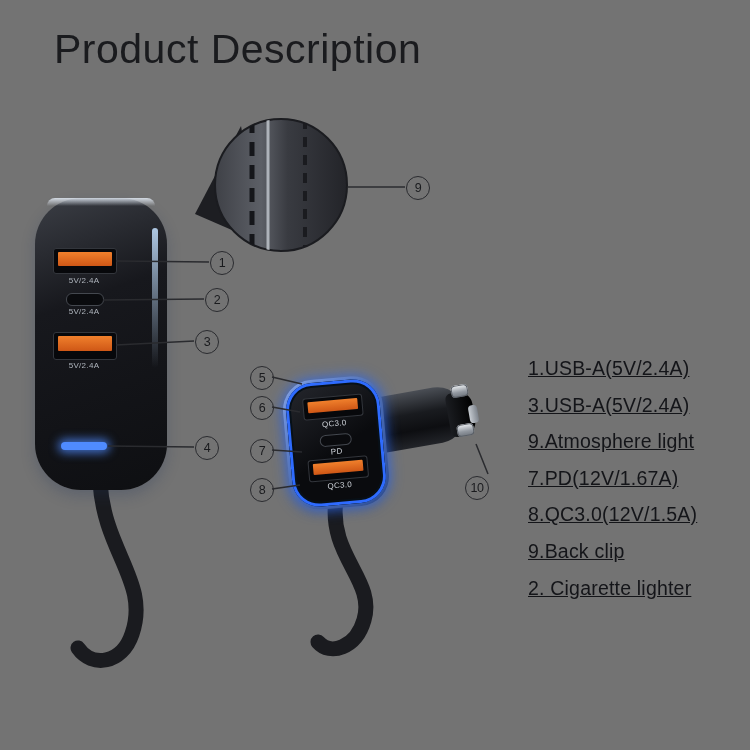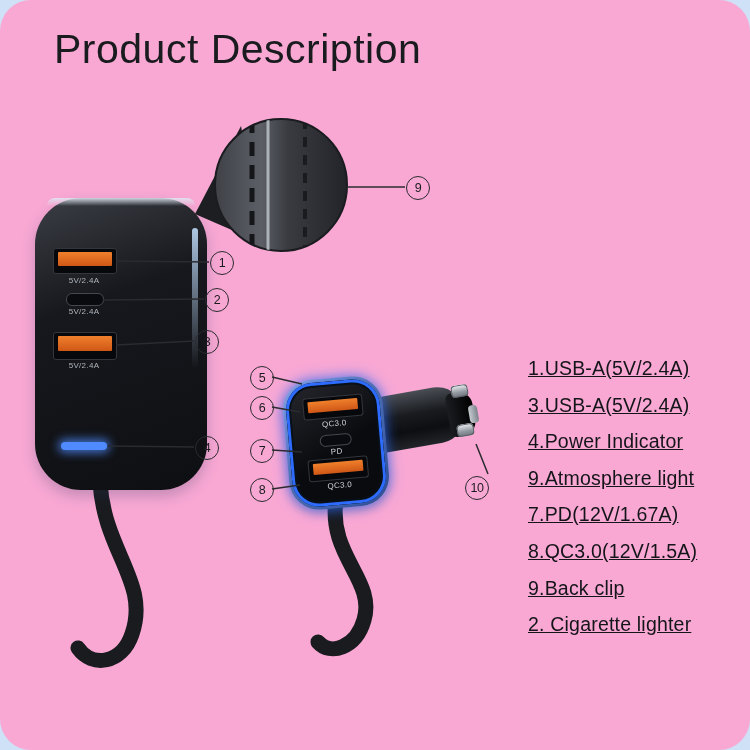--- a/index.html
+++ b/index.html
@@ -1,27 +1,27 @@
 <!DOCTYPE html>
 <html><head>
 <meta charset="utf-8">
 <style>
   html,body{margin:0;padding:0;background:#cee1f6;}
-  .stage{position:relative;width:750px;height:750px;overflow:hidden;background:#f9a8d4;
-         font-family:"Liberation Sans",sans-serif;border-radius:31px;}
+  .stage{position:relative;width:750px;height:750px;overflow:hidden;background:#737373;
+         font-family:"Liberation Sans",sans-serif;}
 
   .title{position:absolute;left:54px;top:26px;margin:0;font-size:41px;font-weight:500;
          color:#1a1b1e;letter-spacing:.5px;z-index:4;}
 
   svg.layer{position:absolute;left:0;top:0;}
   #cables{z-index:0;}
   #annot{z-index:3;}
 
   
-  .hub{position:absolute;left:35px;top:198px;width:172px;height:292px;border-radius:46px;
+  .hub{position:absolute;left:35px;top:198px;width:132px;height:292px;border-radius:46px;
        background:linear-gradient(160deg,#3b3e45 0%,#17181d 35%,#0e0f12 100%);z-index:2;
        box-shadow:0 6px 14px rgba(30,50,90,.25);}
   .hub::before{content:"";position:absolute;left:12px;right:12px;top:0;height:8px;
        border-radius:24px 24px 0 0;
        background:linear-gradient(180deg,rgba(222,230,240,.9),rgba(222,230,240,0));}
   .hub-reflect{position:absolute;right:9px;top:30px;width:6px;height:140px;border-radius:4px;
        background:linear-gradient(180deg,rgba(188,216,246,.9),rgba(188,216,246,0));}
 
   .usb{position:absolute;background:#07080b;border:1px solid #33363c;border-radius:3px;}
   .usb .tongue{position:absolute;left:4px;right:4px;top:3px;height:58%;
@@ -164,21 +164,20 @@
   <div class="co" style="left:250px;top:366px;">5</div>
   <div class="co" style="left:250px;top:396px;">6</div>
   <div class="co" style="left:250px;top:439px;">7</div>
   <div class="co" style="left:250px;top:478px;">8</div>
   <div class="co" style="left:406px;top:176px;">9</div>
   <div class="co" style="left:465px;top:476px;">10</div>
 
   <div class="legend">
     <div>1.USB-A(5V/2.4A)</div>
     <div>3.USB-A(5V/2.4A)</div>
-    <div>4.Power Indicator</div>
     <div>9.Atmosphere light</div>
     <div>7.PD(12V/1.67A)</div>
     <div>8.QC3.0(12V/1.5A)</div>
     <div>9.Back clip</div>
     <div>2. Cigarette lighter</div>
   </div>
 
 </div>
 
 </body></html>

